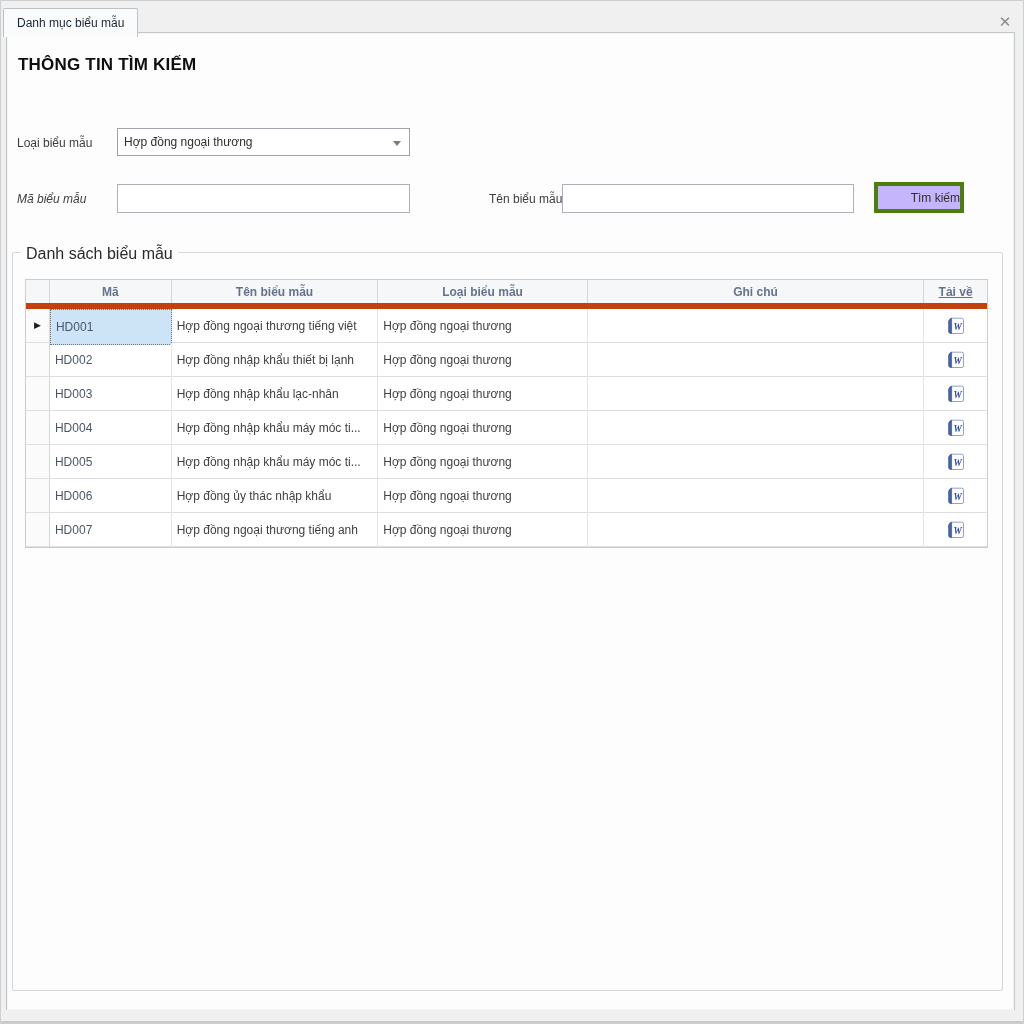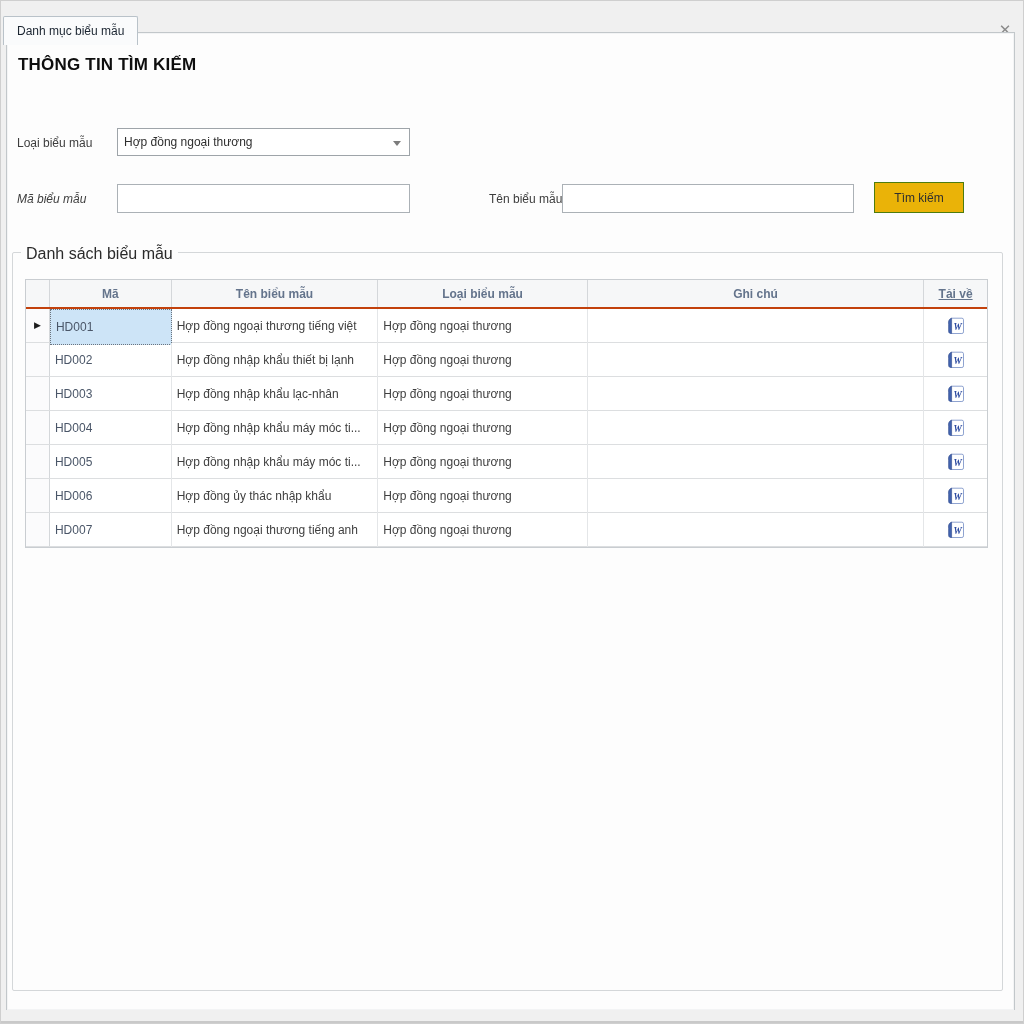--- a/index.html
+++ b/index.html
@@ -5,21 +5,21 @@
   * { margin:0; padding:0; box-sizing:border-box; }
   html,body { width:1024px; height:1024px; }
   body {
     font-family:"Liberation Sans","DejaVu Sans",sans-serif;
     background:#f0f0f0; position:relative; overflow:hidden;
     color:#3c3c3c; font-size:12px;
   }
   .window { position:absolute; inset:0; border:1px solid #cfcfcf; background:#f0f0f0; }
 
   
-  .tabstrip { position:absolute; left:0; top:12px; width:100%; height:31px; background:#f0f0f0; }
+  .tabstrip { position:absolute; left:0; top:4px; width:100%; height:31px; background:#f0f0f0; }
   .tab {
     position:absolute; left:2px; top:3px; height:29px; padding:0 13px;
     background:#fafbfc; border:1px solid #b9c2c9; border-bottom:none;
     border-radius:2px 2px 0 0; display:flex; align-items:center;
     color:#1b2531; font-size:12px; z-index:3; cursor:default;
   }
   .close-x {
     position:absolute; right:9px; top:8px; width:18px; height:18px;
     color:#8a8a8a; font-size:15px; line-height:18px; text-align:center; cursor:pointer;
   }
@@ -47,40 +47,40 @@
     border-top:5px solid #7c7c7c;
   }
   .tbox {
     position:absolute; height:29px; background:#fff; border:1px solid #abb1b6;
     padding:0 6px; font-family:inherit; font-size:12px; color:#2f2f2f; outline:none;
   }
   .tbox.code { left:110px; top:151px; width:293px; }
   .tbox.name { left:555px; top:151px; width:292px; }
   .btn-search {
     position:absolute; left:867px; top:149px; width:90px; height:31px;
-    background:#eab308; border:1px solid #4d7c0f; color:#2f2f2f; font-size:12px;
-    font-family:inherit; cursor:pointer;
+    background:#c4b5fd; border:4px solid #4d7c0f; color:#2f2f2f; font-size:12px;
+    font-family:inherit; cursor:pointer;text-align:right;
   }
 
   
   .groupbox {
     position:absolute; left:5px; top:219px; width:991px; height:739px;
     border:1px solid #d4d7d9; border-radius:2px;
   }
   .groupbox-legend {
     position:absolute; left:8px; top:-8px; background:#fdfdfd; padding:0 5px;
     color:#2b2b2b; font-size:16px;
   }
 
   
   .grid {
     position:absolute; left:12px; top:26px; width:963px;
     border:1px solid #c9cdd1; background:#fff;
   }
-  .grid-header { display:flex; height:29px; background:#f6f7f8; border-bottom:2px solid #c2410c;align-items:flex-end; }
+  .grid-header { display:flex; height:29px; background:#f6f7f8; border-bottom:6px solid #c2410c;align-items:flex-end; }
   .hcell {
     display:flex; align-items:center; justify-content:center;
     color:#64748c; font-weight:bold; font-size:12px;
     border-right:1px solid #d4d7da; height:100%; overflow:hidden; cursor:default;
   }
   .grid-row { display:flex; height:34px; background:#fff; border-bottom:1px solid #dcdee0; }
   .cell {
     display:flex; align-items:center; padding:17px 5px;
     border-right:1px solid #e4e6e8; color:#3f3f3f; font-size:12px;
     white-space:nowrap; overflow:hidden; cursor:default;

